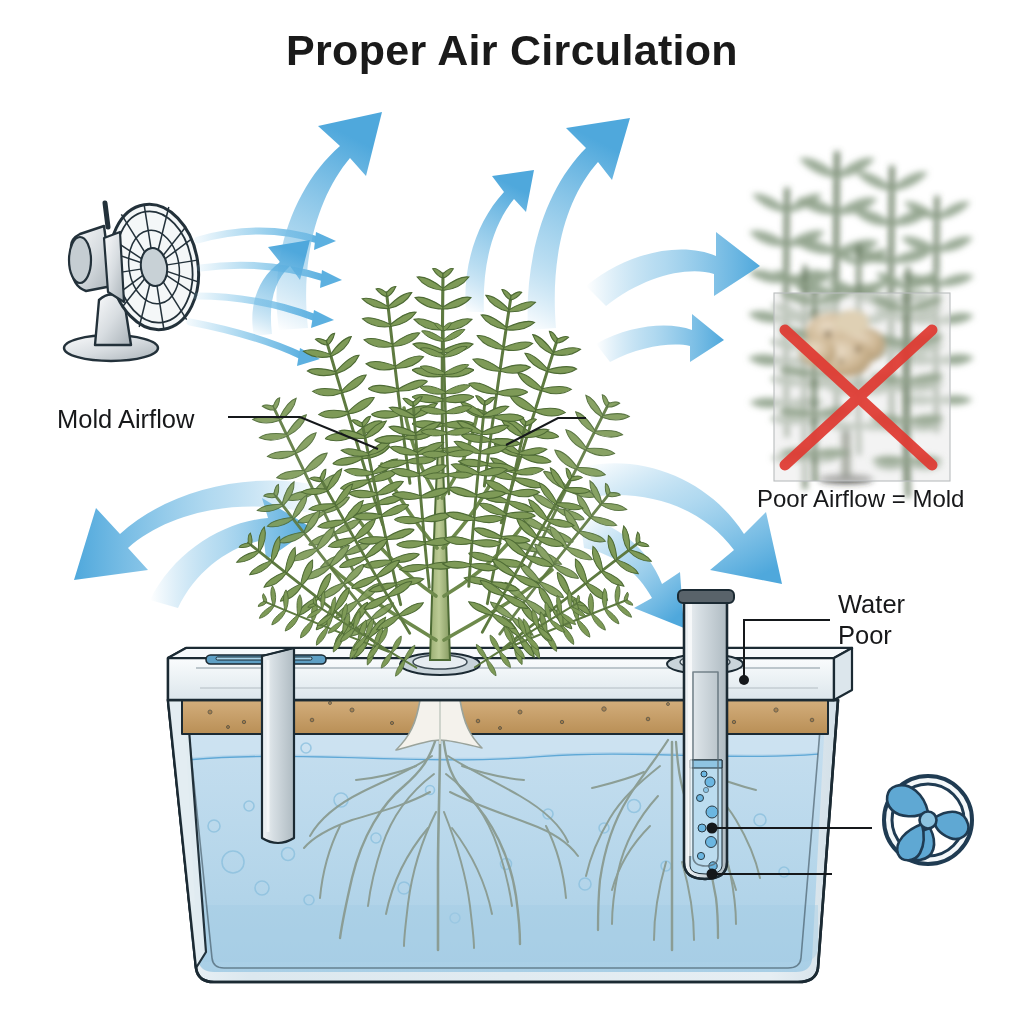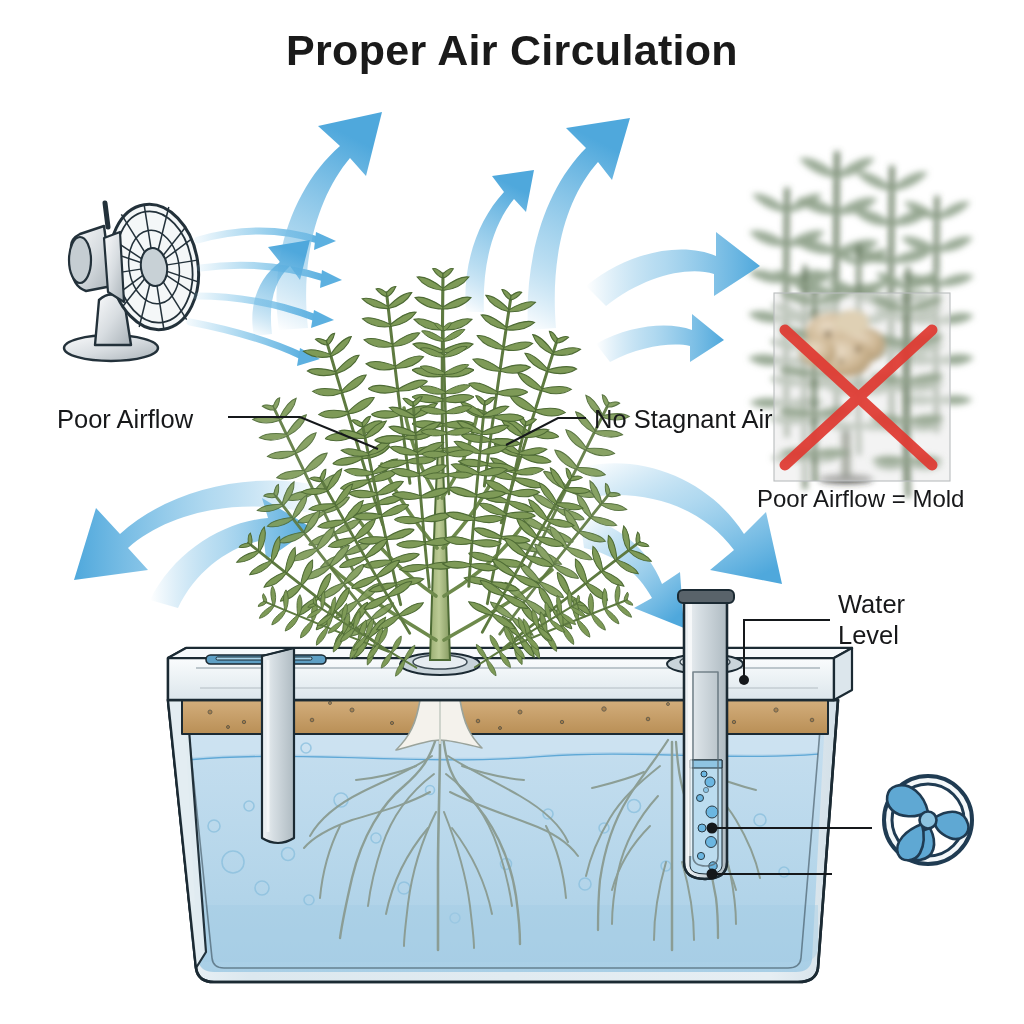--- a/index.html
+++ b/index.html
@@ -497,19 +497,18 @@
         <path d="M934 818 C950 808 964 810 968 824 C971 834 960 842 950 838 C940 834 934 828 934 818 Z"></path>
         <path d="M930 828 C938 844 934 858 920 860 C910 861 904 850 910 842 C916 834 922 830 930 828 Z"></path>
         <path d="M922 824 C906 830 894 842 898 854 C902 863 915 862 920 853 C925 844 924 832 922 824 Z"></path>
       </g>
       <circle cx="928" cy="820" r="8.5" fill="#8CC3E0" stroke="#1F3B52" stroke-width="2.6"></circle>
     </g>
   </svg>
 
   <div class="title">Proper Air Circulation</div>
 
-  <div class="lbl lbl-good">Poor Airflow</div>
-  <div class="lbl lbl-nostag">No Stagnant Air</div>
+  <div class="lbl lbl-good">Mold Airflow</div>
   <div class="lbl lbl-mold">Poor Airflow = Mold</div>
   <div class="lbl lbl-water">Water
-Level</div>
+Poor</div>
 
 </div>
 
 </body></html>

